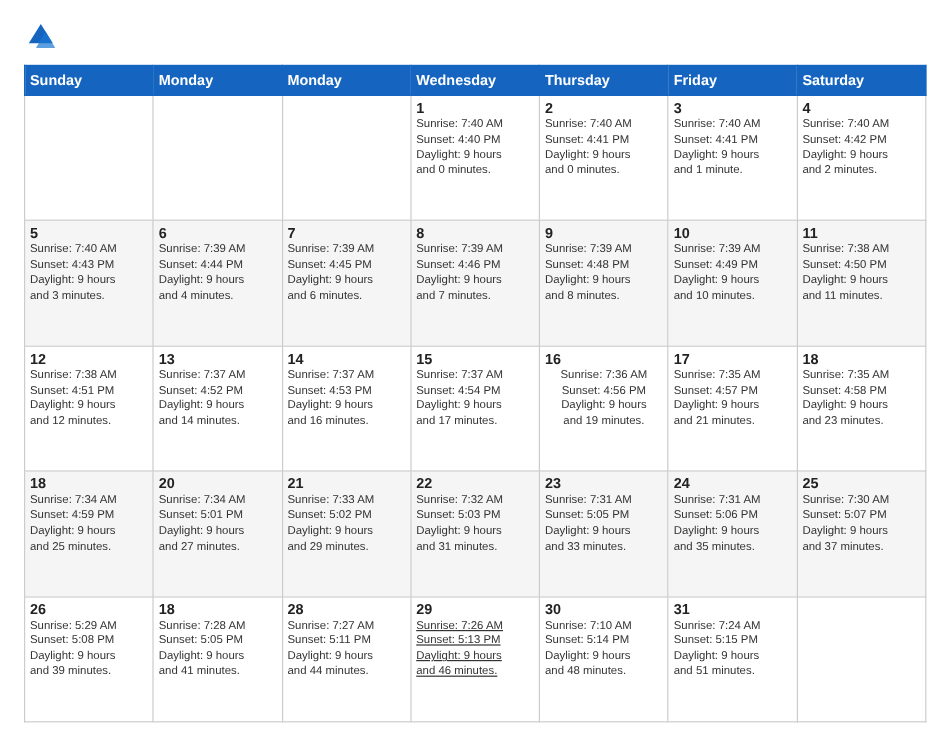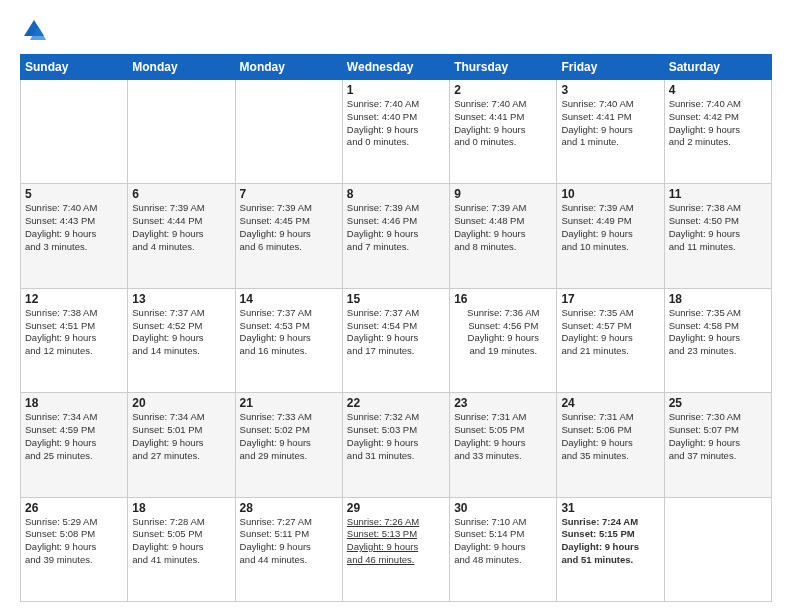--- a/index.html
+++ b/index.html
@@ -343,21 +343,21 @@
           </td>
           <td>
             <span class="day-number">30</span>
             <div class="day-info" style="white-space: pre-line;">Sunrise: 7:10 AM
 Sunset: 5:14 PM
 Daylight: 9 hours
 and 48 minutes.</div>
           </td>
           <td>
             <span class="day-number">31</span>
-            <div class="day-info" style="white-space: pre-line; font-weight: bold;">Sunrise: 7:24 AM
+            <div class="day-info" style="white-space: pre-line;">Sunrise: 7:24 AM
 Sunset: 5:15 PM
 Daylight: 9 hours
 and 51 minutes.</div>
           </td>
           <td class="empty"></td>
         </tr>
       </tbody>
   </table>
 </div>
 

